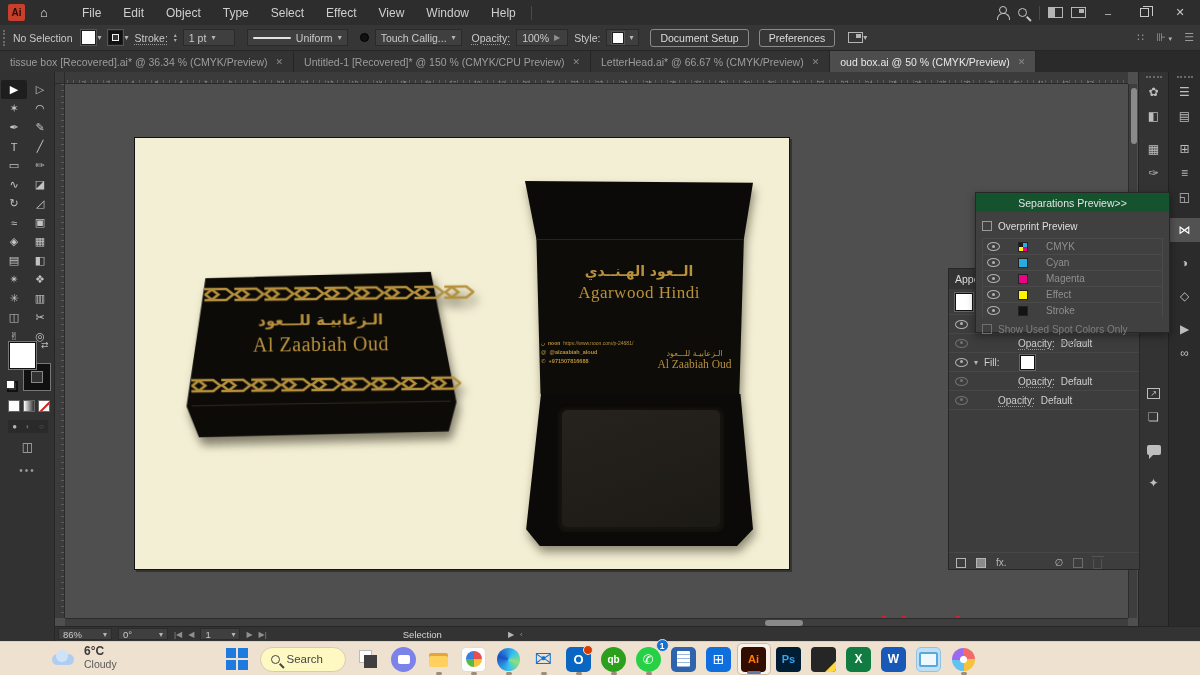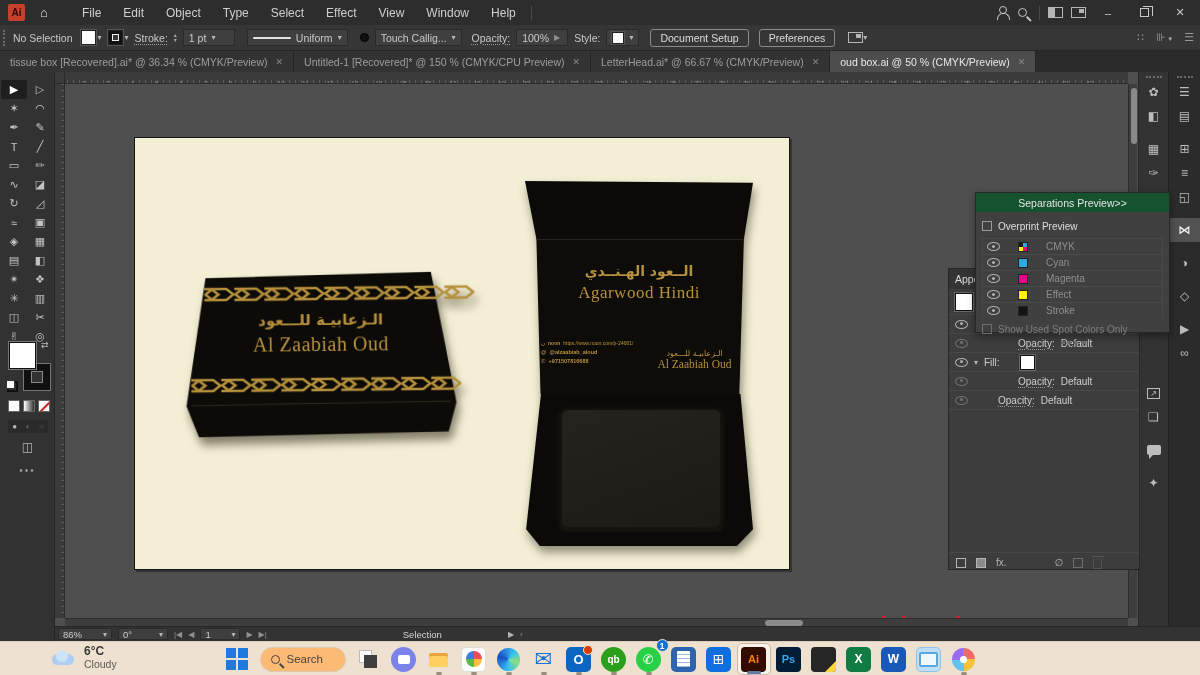--- a/index.html
+++ b/index.html
@@ -209,21 +209,21 @@
   .wtemp { font-size:12px; color:#3a3a3a; font-weight:700; }
   .wdesc { font-size:10.5px; color:#5a5a5a; }
   .tb-center { position:absolute; left:0; right:0; top:0; height:34px; display:flex; align-items:center; justify-content:center; gap:1px; }
   .slot { width:34px; height:32px; position:relative; display:flex; align-items:center; justify-content:center; flex:none; }
   .slot.active { background:rgba(255,255,255,.55); border:1px solid #cbbba6; border-radius:5px; }
   .run { position:absolute; bottom:0px; left:50%; transform:translateX(-50%); width:6px; height:3px; border-radius:2px; background:#9b8d7c; }
   .slot.active .run { width:14px; background:#5f79a8; }
   .ic { width:25px; height:25px; border-radius:5px; display:flex; align-items:center; justify-content:center; font-weight:700; position:relative; }
   .start { display:grid; grid-template-columns:10px 10px; grid-template-rows:10px 10px; gap:2px; }
   .start span { background:#1f7ae0; }
-  .search-pill { width:86px; height:25px; background:#fdba74; border:1px solid #dcc9b4; border-radius:13px;
+  .search-pill { width:86px; height:25px; background:#fef9c3; border:1px solid #dcc9b4; border-radius:13px;
     display:flex; align-items:center; gap:7px; padding:0 10px; margin:0 5px; flex:none; }
   .search-pill .lens { border-color:#444; } .search-pill .lens::after { background:#444; }
   .search-pill span.txt { font-size:11.5px; color:#444; }
   .tv1 { width:13px; height:13px; background:#fff; border:1px solid #bbb; position:absolute; left:3px; top:3px; }
   .tv2 { width:13px; height:13px; background:#3f3f3f; position:absolute; left:8px; top:8px; }
   .chat-ic { background:#7b83eb; border-radius:50%; }
   .chat-ic::before { content:""; width:12px; height:9px; background:#fff; border-radius:2px; }
   .folder-b { position:absolute; left:3px; top:6px; width:19px; height:13px; background:#e8a33d; border-radius:2px; }
   .folder-f { position:absolute; left:3px; top:9px; width:19px; height:11px; background:#ffd05e; border-radius:2px; }
   .photos-ic { background:#fff; border:1px solid #ddd; }

